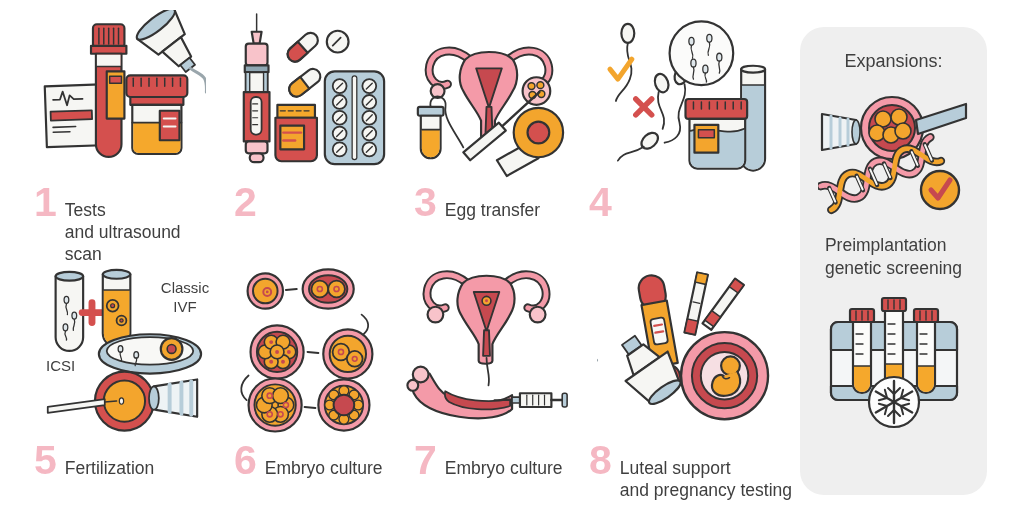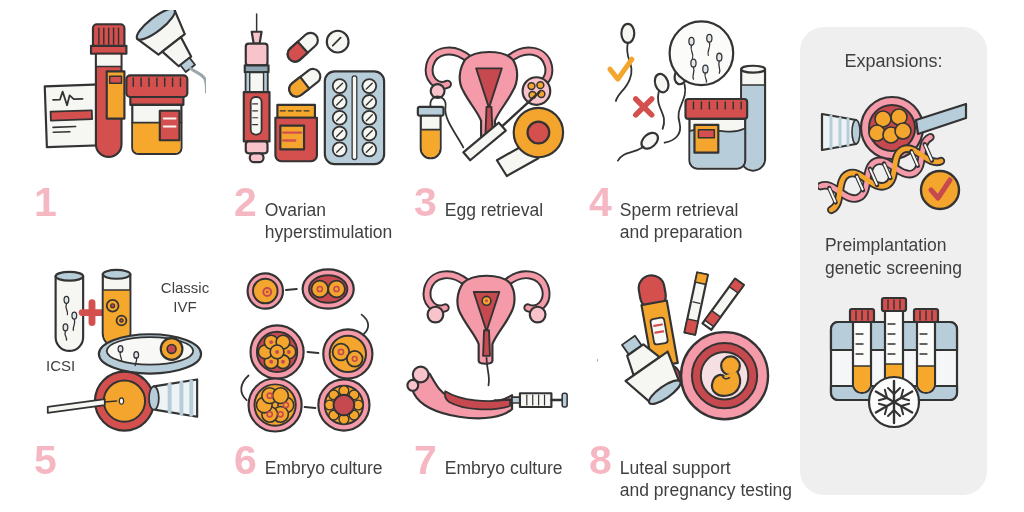--- a/index.html
+++ b/index.html
@@ -102,20 +102,22 @@
             <ellipse cx="0" cy="0" rx="24" ry="7" fill="#b7cdd9"></ellipse>
             <path d="M-12,26 L12,26 L8,48 L-8,48 Z" fill="#f6f6f3"></path>
             <rect x="-6" y="48" width="12" height="9" fill="#b7cdd9" stroke-width="1.8"></rect>
             <path d="M0,57 C4,70 10,72 -2,86" fill="none" stroke-width="3" stroke="#9aa6ac"></path>
           </g>
         </g>
       </svg>
     </div>
     <div class="caption">
       <span class="num">1</span>
+      <span class="lbl">Tests
+and ultrasound scan</span>
     </div>
   </div>
 
   <div class="step">
     <div class="icon">
       <svg width="168" height="172" viewBox="0 0 170 170">
         <g stroke="#333" stroke-width="2.2" stroke-linecap="round" stroke-linejoin="round">
 
           <line x1="31" y1="2" x2="31" y2="20" stroke-width="1.5"></line>
           <path d="M26,20 L36,20 L34,32 L28,32 Z" fill="#f8c3ca"></path>
@@ -178,22 +180,20 @@
             <line x1="112" y1="126" x2="118" y2="120"></line>
               <line x1="142" y1="126" x2="148" y2="120"></line>
             <line x1="112" y1="142" x2="118" y2="136"></line>
               <line x1="142" y1="142" x2="148" y2="136"></line>
           </g>
         </g>
       </svg>
     </div>
     <div class="caption">
       <span class="num">2</span>
-      <span class="lbl">Ovarian
-hyperstimulation</span>
     </div>
   </div>
 
   <div class="step">
     <div class="icon">
       <svg width="168" height="172" viewBox="0 0 170 170">
         <g stroke="#333" stroke-width="2.2" stroke-linecap="round" stroke-linejoin="round">
 
           <path d="M66,48 C50,34 30,38 26,54 C23,67 33,78 44,73" fill="none" stroke-width="9"></path>
           <path d="M66,48 C50,34 30,38 26,54 C23,67 33,78 44,73" fill="none" stroke="#f49aa8" stroke-width="5"></path>
@@ -223,21 +223,21 @@
           <path d="M18,119 h18" fill="none" stroke-width="1.6"></path>
 
           <path d="M94,150 L126,132 L136,148 L104,166 Z" fill="#f6f6f3"></path>
           <circle cx="136" cy="122" r="25" fill="#f3a52d"></circle>
           <circle cx="136" cy="122" r="11" fill="#d4504e"></circle>
         </g>
       </svg>
     </div>
     <div class="caption">
       <span class="num">3</span>
-      <span class="lbl">Egg retrieval</span>
+      <span class="lbl">Egg transfer</span>
     </div>
   </div>
 
   <div class="step">
     <div class="icon">
       <svg width="174" height="172" viewBox="0 0 175 170">
         <g stroke="#333" stroke-width="2.2" stroke-linecap="round" stroke-linejoin="round">
 
           <ellipse cx="30" cy="22" rx="6.5" ry="9.5" fill="#f6f6f3"></ellipse>
           <path d="M30,32 C26,48 38,52 32,68 C28,79 20,82 18,90" fill="none" stroke-width="1.8"></path>
@@ -285,22 +285,20 @@
           <path d="M92,108 h56 v42 a8,8 0 0 1 -8,8 h-40 a8,8 0 0 1 -8,-8 Z" fill="#f6f6f3"></path>
           <path d="M93,120 C110,114 130,126 147,118 L147,150 a7,7 0 0 1 -7,7 h-40 a7,7 0 0 1 -7,-7 Z" fill="#b7cdd9" stroke="none"></path>
           <path d="M93,120 C110,114 130,126 147,118" fill="none" stroke-width="1.8"></path>
           <rect x="97" y="114" width="24" height="28" fill="#f3a52d"></rect>
           <rect x="101" y="119" width="16" height="8" fill="#d4504e" stroke-width="1.5"></rect>
         </g>
       </svg>
     </div>
     <div class="caption">
       <span class="num">4</span>
-      <span class="lbl">Sperm retrieval
-and preparation</span>
     </div>
   </div>
 
   <div class="step row2">
     <div class="icon">
       <svg width="172" height="178" viewBox="0 0 175 178">
         <g stroke="#333" stroke-width="2.2" stroke-linecap="round" stroke-linejoin="round">
 
           <path d="M22,16 L22,78 a14,14 0 0 0 28,0 L50,16 Z" fill="#f6f6f3"></path>
           <ellipse cx="36" cy="16" rx="14" ry="4.5" fill="#b7cdd9"></ellipse>
@@ -350,20 +348,21 @@
             </g>
           <ellipse cx="122" cy="140" rx="5" ry="12" fill="#b7cdd9" stroke-width="1.8"></ellipse>
         </g>
       </svg>
       <span class="ann ann-classic">Classic
 IVF</span>
       <span class="ann ann-icsi">ICSI</span>
     </div>
     <div class="caption">
       <span class="num">5</span>
+      <span class="lbl">Fertilization</span>
     </div>
   </div>
 
   <div class="step row2">
     <div class="icon">
       <svg width="172" height="178" viewBox="0 0 175 172">
         <g stroke="#333" stroke-width="2.2" stroke-linecap="round" stroke-linejoin="round">
 
           <g transform="translate(42,28)">
             <circle r="18" fill="#f49aa8"></circle>

